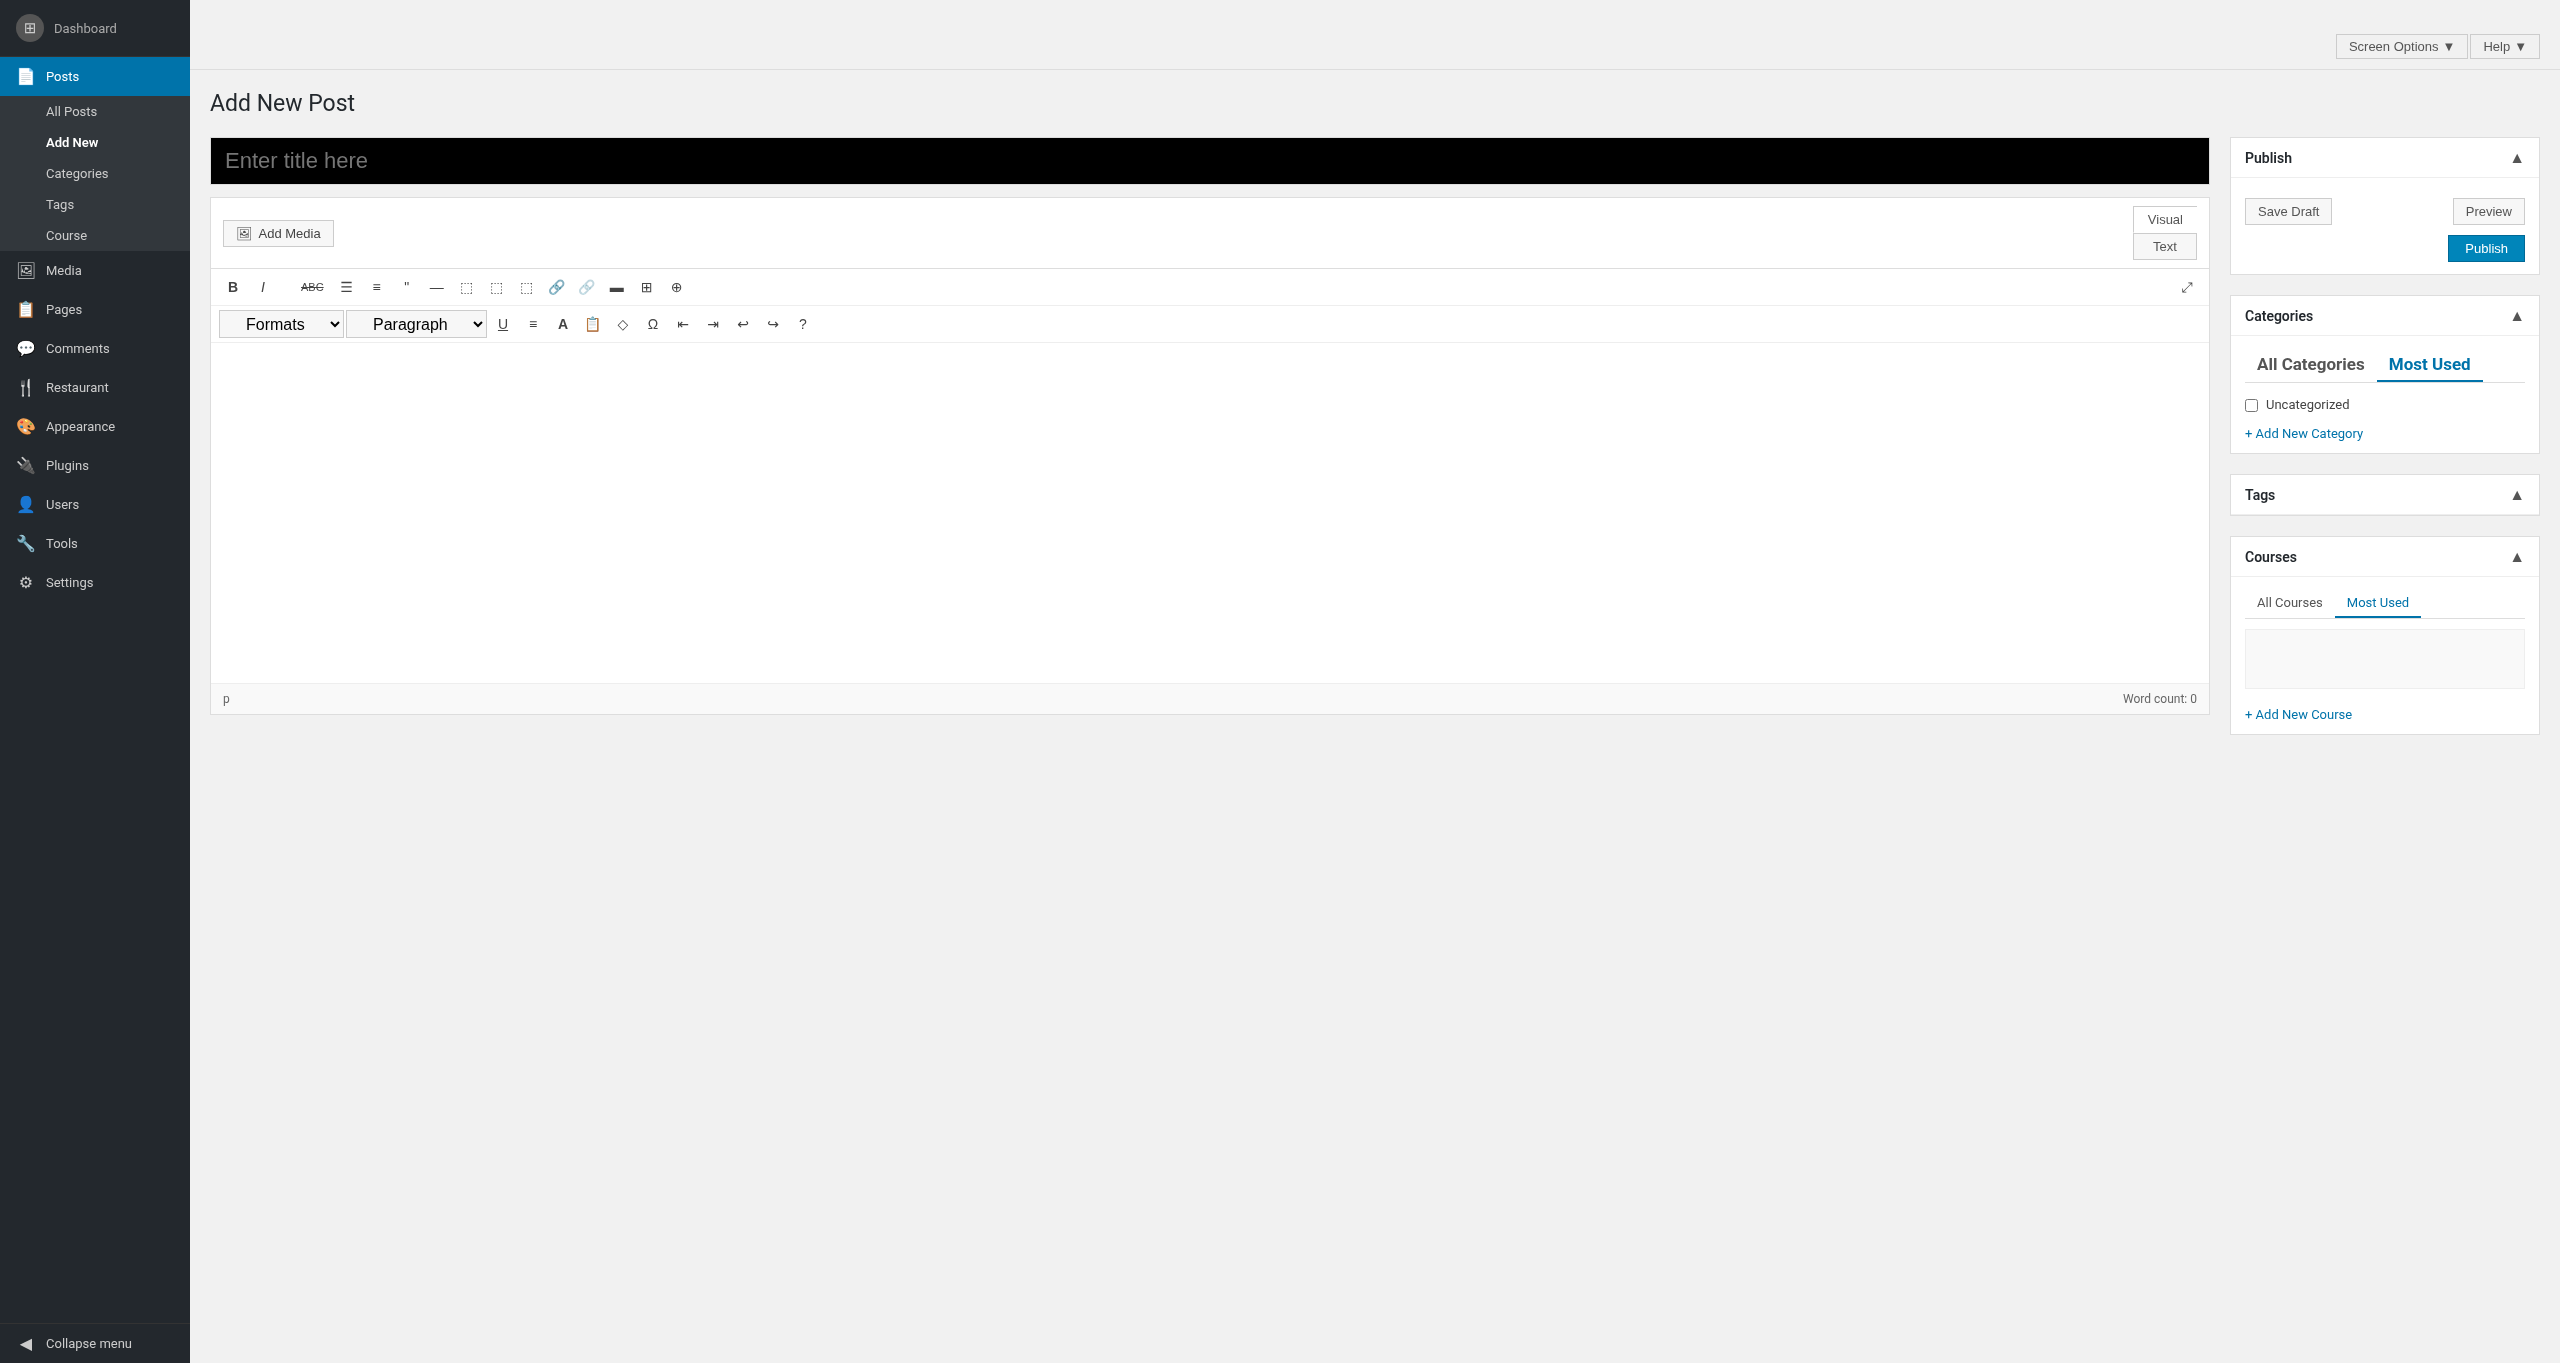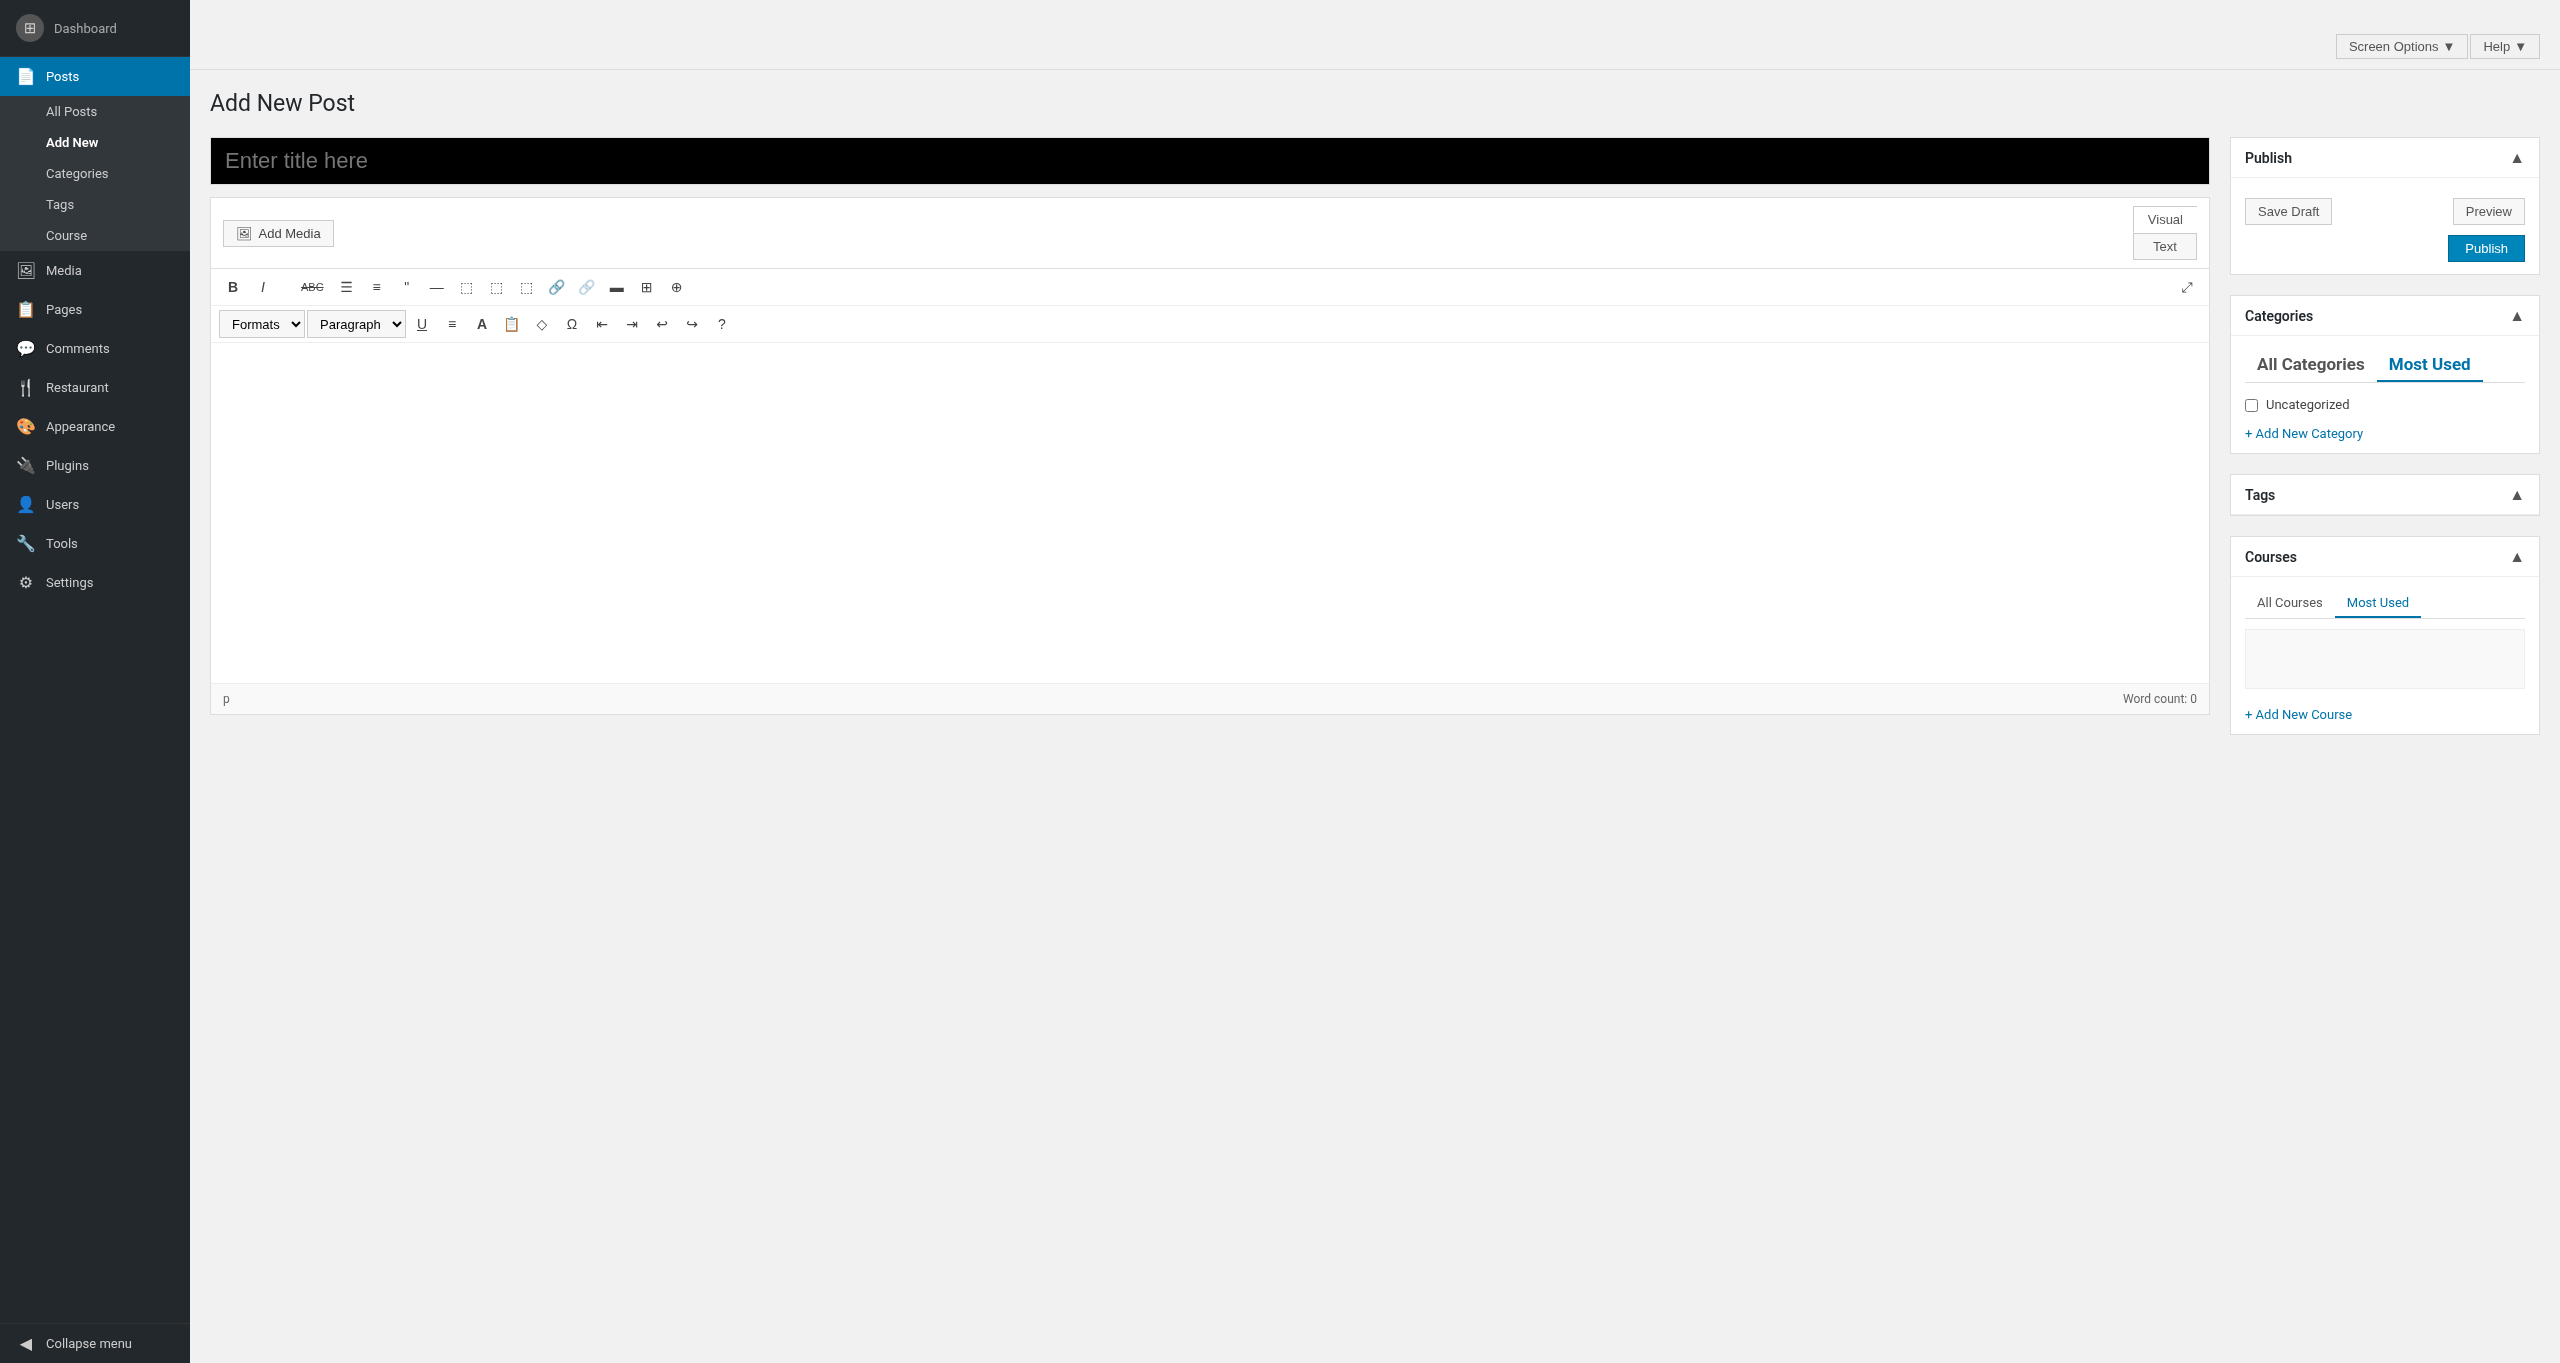--- a/index.html
+++ b/index.html
@@ -201,24 +201,24 @@
       border: 1px solid transparent;
       background: transparent;
       cursor: pointer;
       color: #444;
       font-size: 14px;
       border-radius: 2px;
     }
     .tb-btn.wide { width: auto; padding: 0 6px; margin-left: 15px; }
 
     .tb-select {
-      padding: 2px 8px;
+      padding: 2px 22px;
       border: 1px solid #ccc;
       background: #f7f7f7;
-      font-size: 13px;
+      font-size: 16px;
       cursor: pointer;
       height: 28px;
     }
 
     #editor-content {
       min-height: 340px;
       padding: 12px;
       background: #fff;
       outline: none;
     }

